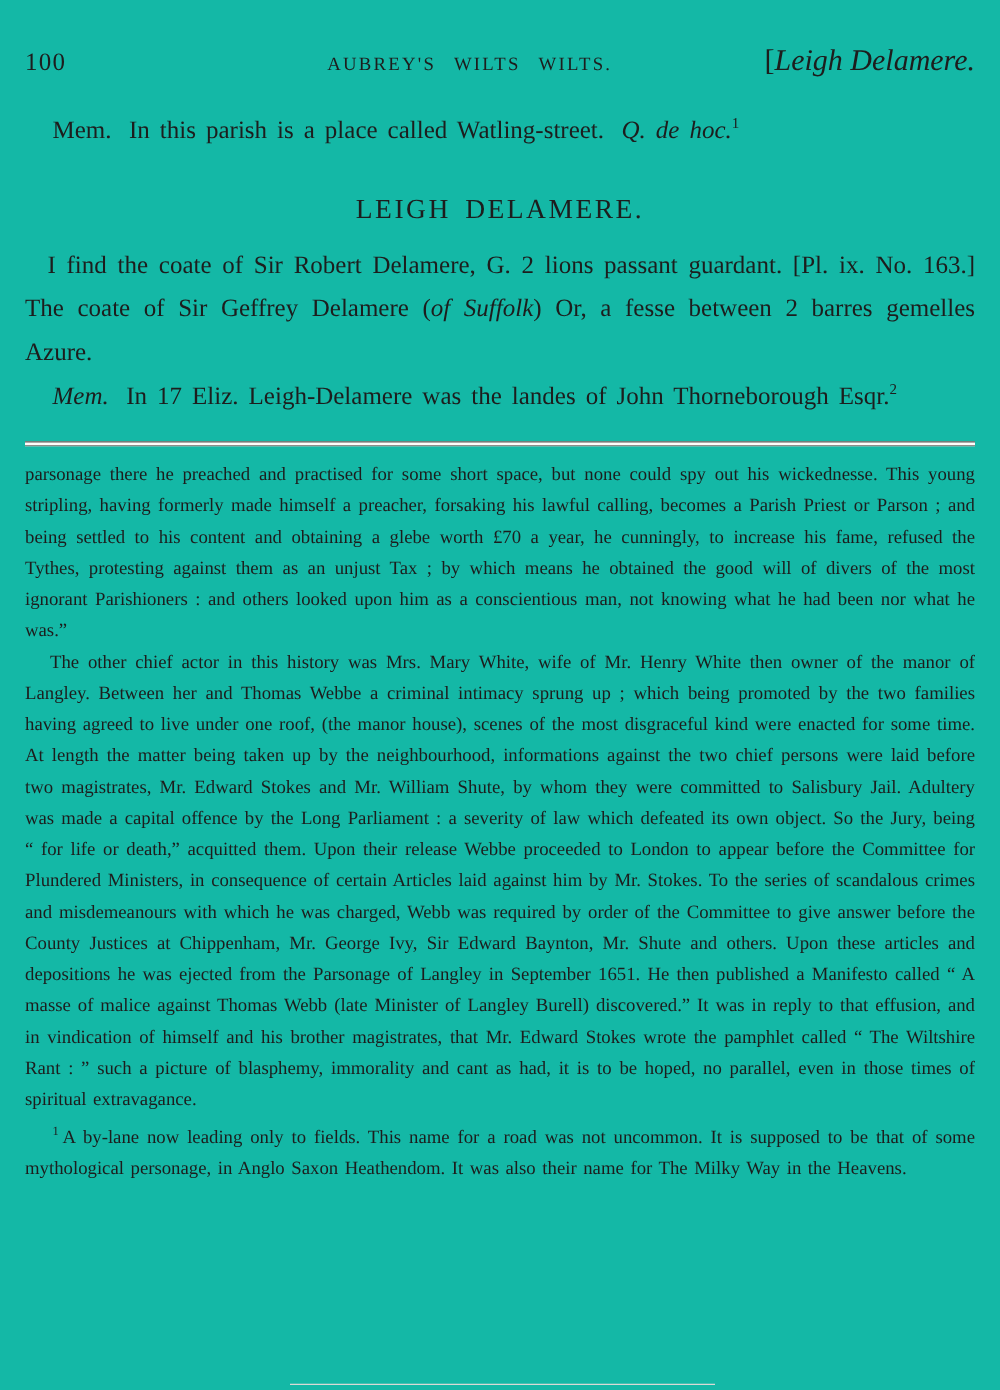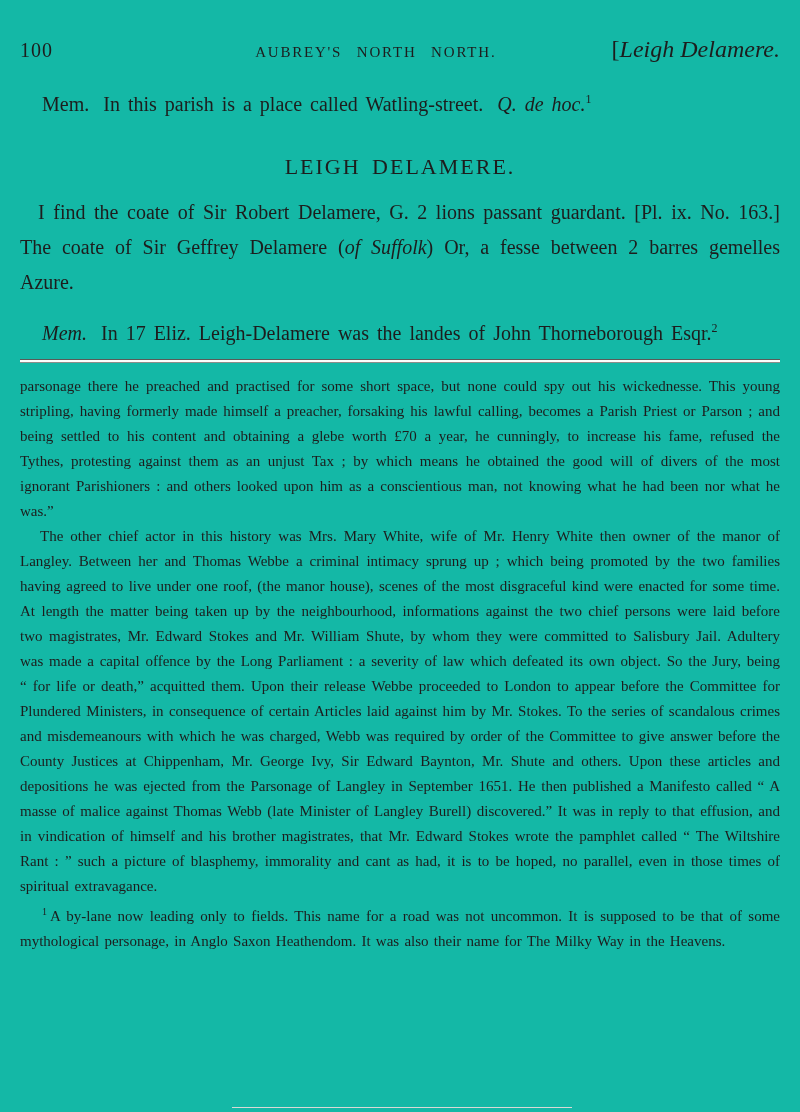--- a/index.html
+++ b/index.html
@@ -68,21 +68,21 @@
   }
   .section-heading {
     margin-top: 32px;
     text-align: center;
     font-size: 22px;
     letter-spacing: 2px;
     word-spacing: 4px;
     font-weight: normal;
   }
   .para1 { text-indent: 18px; }
-  .mem2-line { margin-top: 16px; text-indent: 22px; }
+  .mem2-line { margin-top: 0; text-indent: 22px; }
   
   .separator-rule {
     margin-top: 8px;
     height: 2px;
     border-top: 1px solid #5a5a58;
     border-bottom: 1px solid #8d8d8a;
     background: #fdfdfb;
   }
   
   .small-text {
@@ -108,21 +108,21 @@
     background: #d9d9d5;
   }
 </style>
 </head>
 <body>
 
 <div class="page">
 
   <div class="running-header">
     <span class="page-number">100</span>
-    <span class="running-title">AUBREY'S NORTH NORTH.</span>
+    <span class="running-title">AUBREY'S WILTS WILTS.</span>
     <span class="running-side"><span class="bracket">[</span><span class="ital">Leigh Delamere.</span></span>
   </div>
 
   <div class="top-section">
 
     <p class="main-text intro-line"><span class="mem-label">Mem.</span><span>In this parish is a place called Watling-street.</span><span class="latin">Q. de hoc.</span><sup class="note-ref">1</sup></p>
 
     <h1 class="section-heading">LEIGH DELAMERE.</h1>
 
     <p class="main-text para1"><span>I find the coate of Sir Robert Delamere, G. 2 lions passant guardant. [Pl. ix. No. 163.]  The coate of Sir Geffrey Delamere (</span><span class="inline-italic">of Suffolk</span><span>) Or, a fesse between 2 barres gemelles Azure.</span></p>

